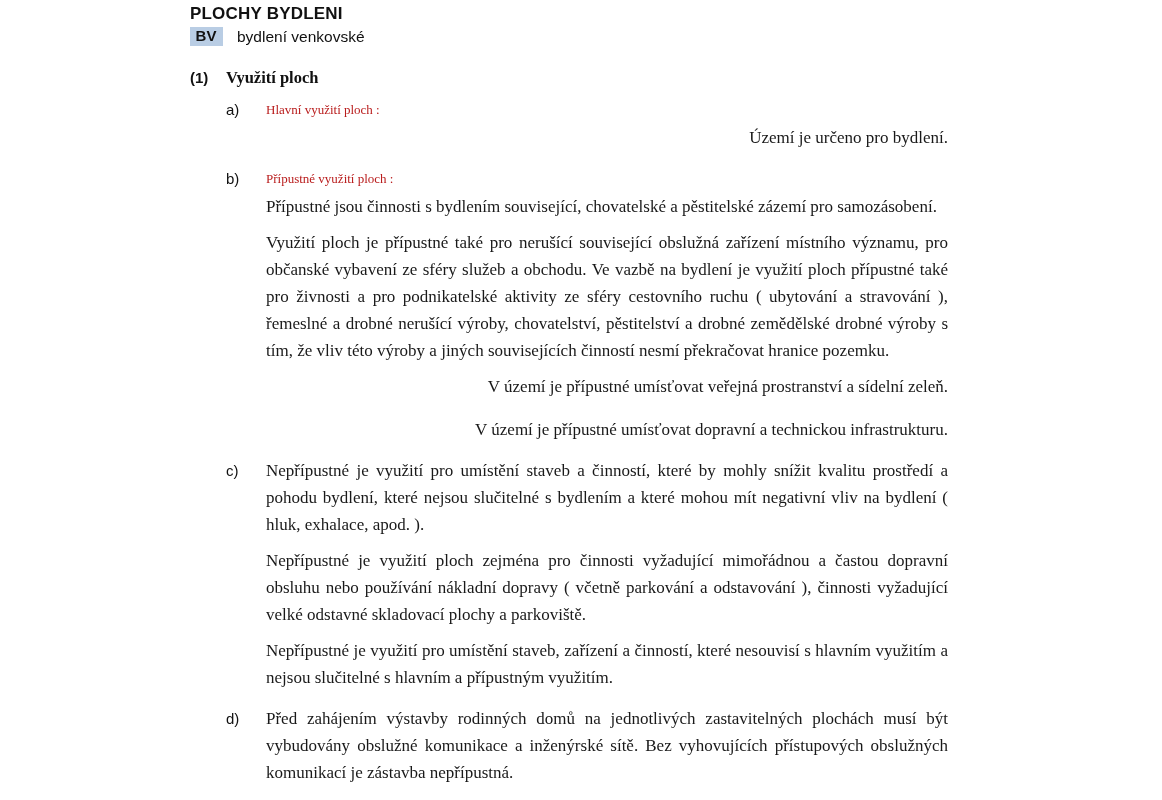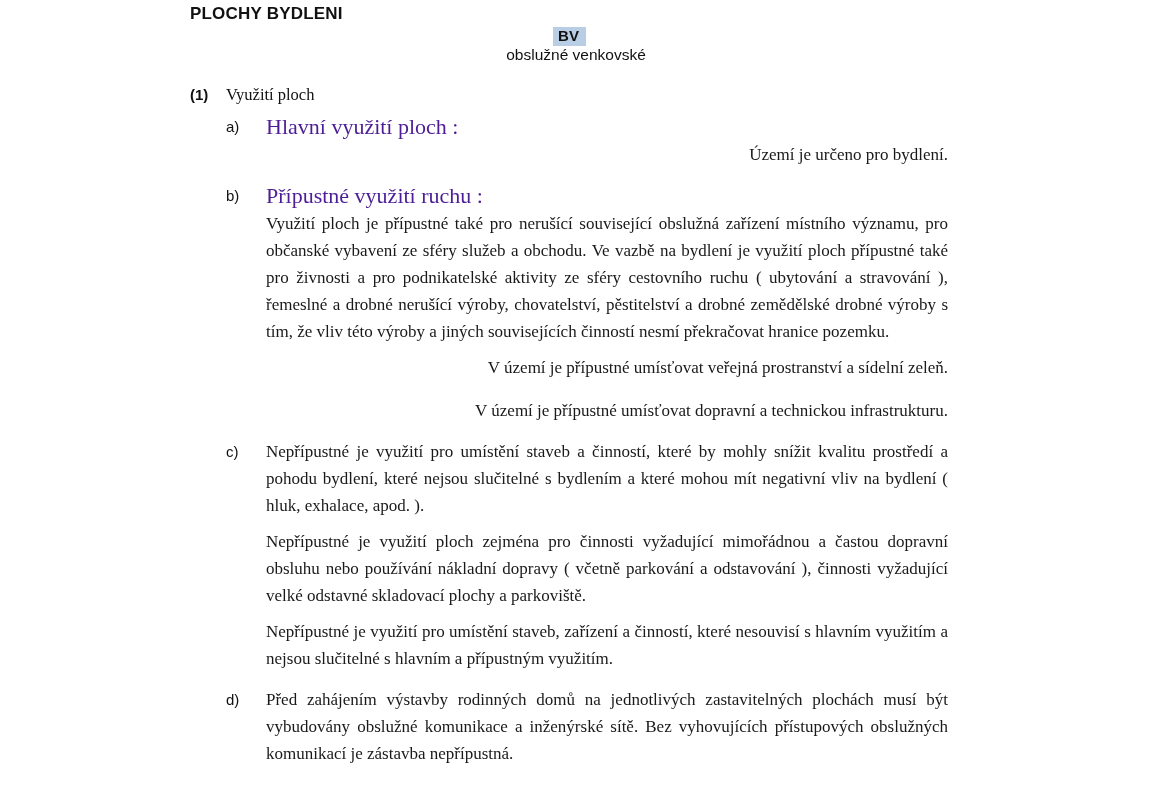--- a/index.html
+++ b/index.html
@@ -36,21 +36,20 @@
     font-size: 17px;
     letter-spacing: 0.2px;
     color: #111111;
     margin: 0 0 3px 0;
     line-height: 1.15;
   }
   .code-row {
     display: flex;
     align-items: center;
     margin: 0 0 0 0;
-    flex-direction: column;
   }
   .code-badge {
     font-family: "Liberation Sans", sans-serif;
     font-weight: bold;
     font-size: 15px;
     color: #111111;
     background: #b9cde4;
     padding: 1px 4px 2px 3px;
     line-height: 1.1;
     display: inline-block;
@@ -77,21 +76,21 @@
   .section-num {
     font-family: "Liberation Sans", sans-serif;
     font-weight: bold;
     font-size: 15px;
     width: 36px;
     flex: 0 0 36px;
     color: #111111;
   }
   .section-title {
     font-family: "Liberation Serif", serif;
-    font-weight: normal;
+    font-weight: bold;
     font-size: 16.5px;
     color: #111111;
   }
 
   
   .items {
     margin-left: 36px;
   }
   .item {
     display: flex;
@@ -108,22 +107,22 @@
     width: 40px;
     line-height: 27px;
     padding-top: 0px;
   }
   .item-body {
     flex: 1 1 auto;
     min-width: 0;
   }
   .item-title {
     font-family: "Liberation Serif", serif;
-    font-size: 22px;
-    color: #4c1d95;
+    font-size: 13px;
+    color: #b91c1c;
     line-height: 27px;
     margin: 0 0 1px 0;
     white-space: nowrap;
   }
   p.para {
     font-family: "Liberation Serif", serif;
     font-size: 17px;
     line-height: 27px;
     color: #191919;
     margin: 0 0 9px 0;
@@ -137,21 +136,21 @@
 </style>
 </head>
 <body>
 
 <div class="page">
 
   <div class="doc-header">
     <div class="doc-title">PLOCHY BYDLENI</div>
     <div class="code-row">
       <span class="code-badge">BV</span>
-      <span class="code-label">obslužné venkovské</span>
+      <span class="code-label">bydlení venkovské</span>
     </div>
   </div>
 
   <div class="section">
     <div class="section-head">
       <span class="section-num">(1)</span>
       <span class="section-title">Využití ploch</span>
     </div>
 
     <div class="items">
@@ -160,21 +159,22 @@
         <span class="item-letter">a)</span>
         <div class="item-body">
           <div class="item-title">Hlavní využití ploch :</div>
           <p class="para nojustify">Území je určeno pro bydlení.</p>
         </div>
       </div>
 
       <div class="item">
         <span class="item-letter">b)</span>
         <div class="item-body">
-          <div class="item-title">Přípustné využití ruchu :</div>
+          <div class="item-title">Přípustné využití ploch :</div>
+          <p class="para">Přípustné jsou činnosti s bydlením související, chovatelské a pěstitelské zázemí pro samozásobení.</p>
           <p class="para">Využití ploch je přípustné také pro nerušící související obslužná zařízení místního významu, pro občanské vybavení ze sféry služeb a obchodu. Ve vazbě na bydlení je využití ploch přípustné také pro živnosti a pro podnikatelské aktivity ze sféry cestovního ruchu ( ubytování a stravování ), řemeslné a drobné nerušící výroby, chovatelství, pěstitelství a drobné zemědělské drobné výroby s tím, že vliv této výroby a jiných souvisejících činností nesmí překračovat hranice pozemku.</p>
           <p class="para nojustify tight">V území je přípustné umísťovat veřejná prostranství a sídelní zeleň.</p>
           <p class="para nojustify">V území je přípustné umísťovat dopravní a technickou infrastrukturu.</p>
         </div>
       </div>
 
       <div class="item">
         <span class="item-letter">c)</span>
         <div class="item-body">
           <p class="para">Nepřípustné je využití pro umístění staveb a činností, které by mohly snížit kvalitu prostředí a pohodu bydlení, které nejsou slučitelné s bydlením a které mohou mít negativní vliv na bydlení ( hluk, exhalace, apod. ).</p>

